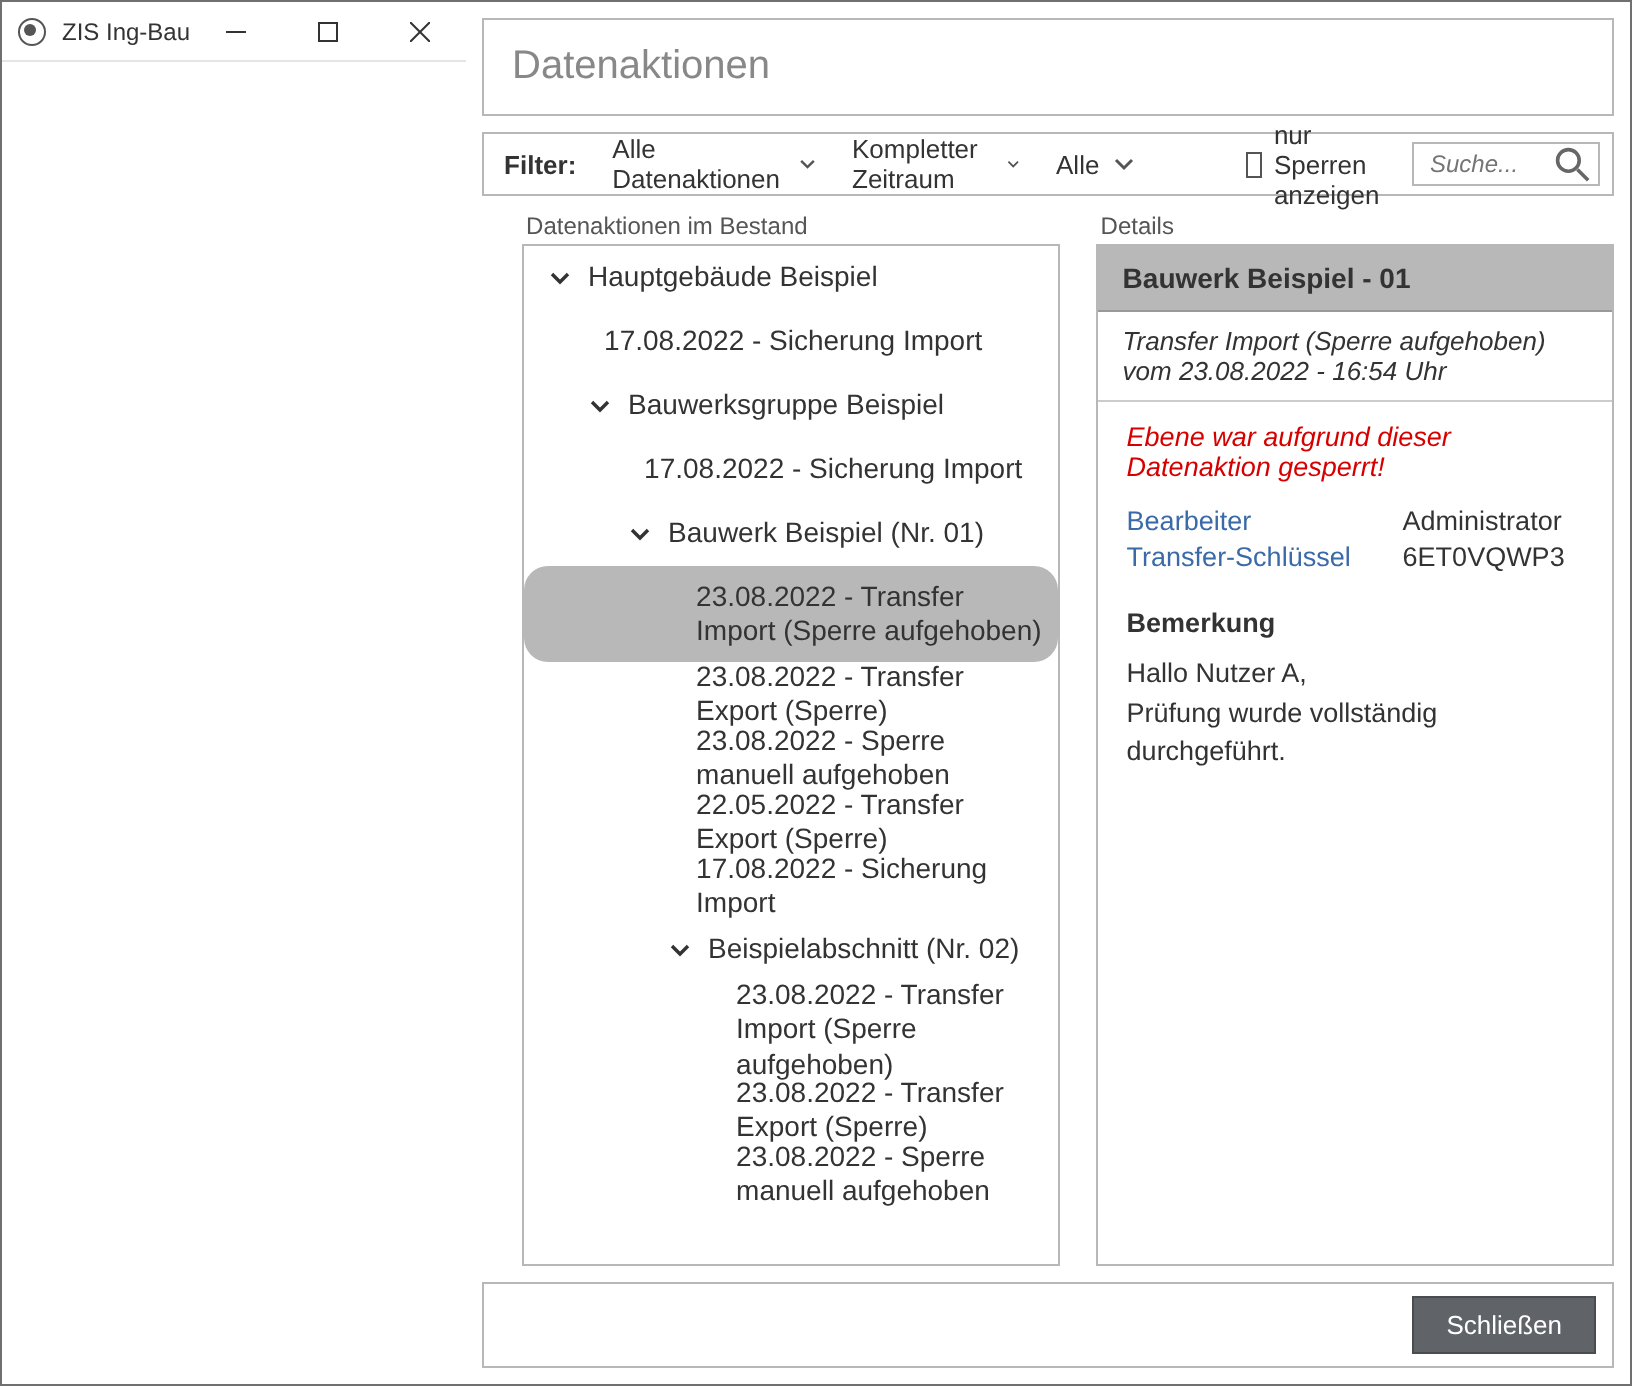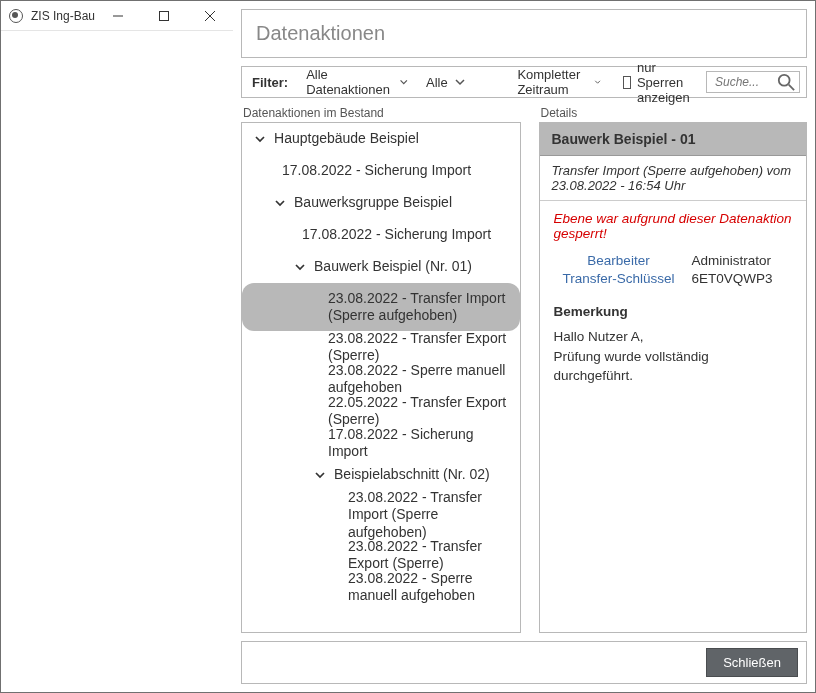--- a/index.html
+++ b/index.html
@@ -21,21 +21,21 @@
   .dd .chev { width:12px; height:12px;}
   .chev svg { width:100%; height:100%; stroke:#555; stroke-width:1.5; fill:none;}
   .dd1{width:140px;} .dd2{width:150px;} .dd3{width:170px;}
   .check { display:flex; align-items:center; gap:6px; margin-left:10px;}
   .check-box { width:13px; height:13px; border:1px solid #555;}
   .search { margin-left:auto; width:100px; display:flex; align-items:center; border:1px solid #b8b8b8; height:22px; padding:0 4px 0 6px; gap:4px;}
   .search input { border:none; outline:none; width:60px; font-size:12px; font-style:italic; color:#888; background:transparent;}
   .search-icon { width:18px; height:18px;}
   .search-icon svg{stroke:#666; stroke-width:2; fill:none;}
 
-  .split { flex:1; display:flex; gap:18px; overflow:hidden;}
+  .split { flex:1; display:flex; gap:18px; overflow:hidden;margin-left:20px;}
   .col { flex:1; display:flex; flex-direction:column; overflow:hidden;}
   .col-head { font-size:12px; color:#555; margin-bottom:2px; padding-left:2px;}
   .panel { flex:1; border:1px solid #b8b8b8; overflow:hidden; position:relative;}
 
   .tree { height:100%; overflow-y:auto; }
   .tree::-webkit-scrollbar{width:14px;}
   .tree::-webkit-scrollbar-thumb{background:#c2c2c2;}
   .tree::-webkit-scrollbar-track{background:#f0f0f0;}
   .node { display:flex; align-items:center; height:32px; padding-right:8px; cursor:pointer; border-bottom:0px;}
   .node.tall{height:48px;border-radius:12px;}
@@ -47,21 +47,21 @@
   .ind2{padding-left:60px;} .ind2e{padding-left:50px;}
   .ind3{padding-left:86px;} .ind3e{padding-left:70px;}
   .ind4{padding-left:106px;}
 
   .details { padding:0; height:100%; display:flex; flex-direction:column;}
   .d-title { background:#b8b8b8; padding:8px 12px; font-weight:700; font-size:14px; border-bottom:1px solid #999;}
   .d-sub { padding:7px 12px; font-style:italic; font-size:13px; border-bottom:1px solid #ccc;}
   .d-body { padding:10px 14px 14px 14px; font-size:13.5px;}
   .d-warn { color:#d60000; font-style:italic; margin-bottom:12px;}
   .kv { display:flex; margin:3px 0;}
-  .kv .k { width:130px; text-align:center; color:#3a6aa8; margin-right:8px;}
+  .kv .k { width:130px; text-align:left; color:#3a6aa8; margin-right:8px;}
   .kv .v { color:#333;}
   .d-remark-h { font-weight:700; margin-top:18px; margin-bottom:8px;}
   .d-remark { white-space:pre-line; line-height:1.45;}
 
   .footer { border:1px solid #b8b8b8; padding:6px 8px; display:flex; justify-content:flex-end;}
   .btn-close { background:#606468; color:#fff; border:1px solid #4a4d50; padding:6px 16px; font-size:13px; cursor:pointer;}
 </style>
 </head>
 <body>
 
@@ -93,28 +93,28 @@
     <div class="banner">Datenaktionen</div>
 
     <div class="filterbar">
       <span class="filter-label">Filter:</span>
       <div class="dd dd1">
         <span>Alle Datenaktionen</span>
         <span class="chev"><svg viewBox="0 0 12 12">
               <polyline points="2,4 6,8 10,4"></polyline>
             </svg></span>
       </div>
+      <div class="dd dd3">
+        <span>Kompletter Zeitraum</span>
+        <span class="chev"><svg viewBox="0 0 12 12">
+              <polyline points="2,4 6,8 10,4"></polyline>
+            </svg></span>
+      </div>
       <div class="dd dd2">
         <span>Alle</span>
-        <span class="chev"><svg viewBox="0 0 12 12">
-              <polyline points="2,4 6,8 10,4"></polyline>
-            </svg></span>
-      </div>
-      <div class="dd dd3">
-        <span>Kompletter Zeitraum</span>
         <span class="chev"><svg viewBox="0 0 12 12">
               <polyline points="2,4 6,8 10,4"></polyline>
             </svg></span>
       </div>
       <label class="check">
         <span class="check-box"></span>
         <span>nur Sperren anzeigen</span>
       </label>
       <div class="search">
         <input placeholder="Suche..." style="">

